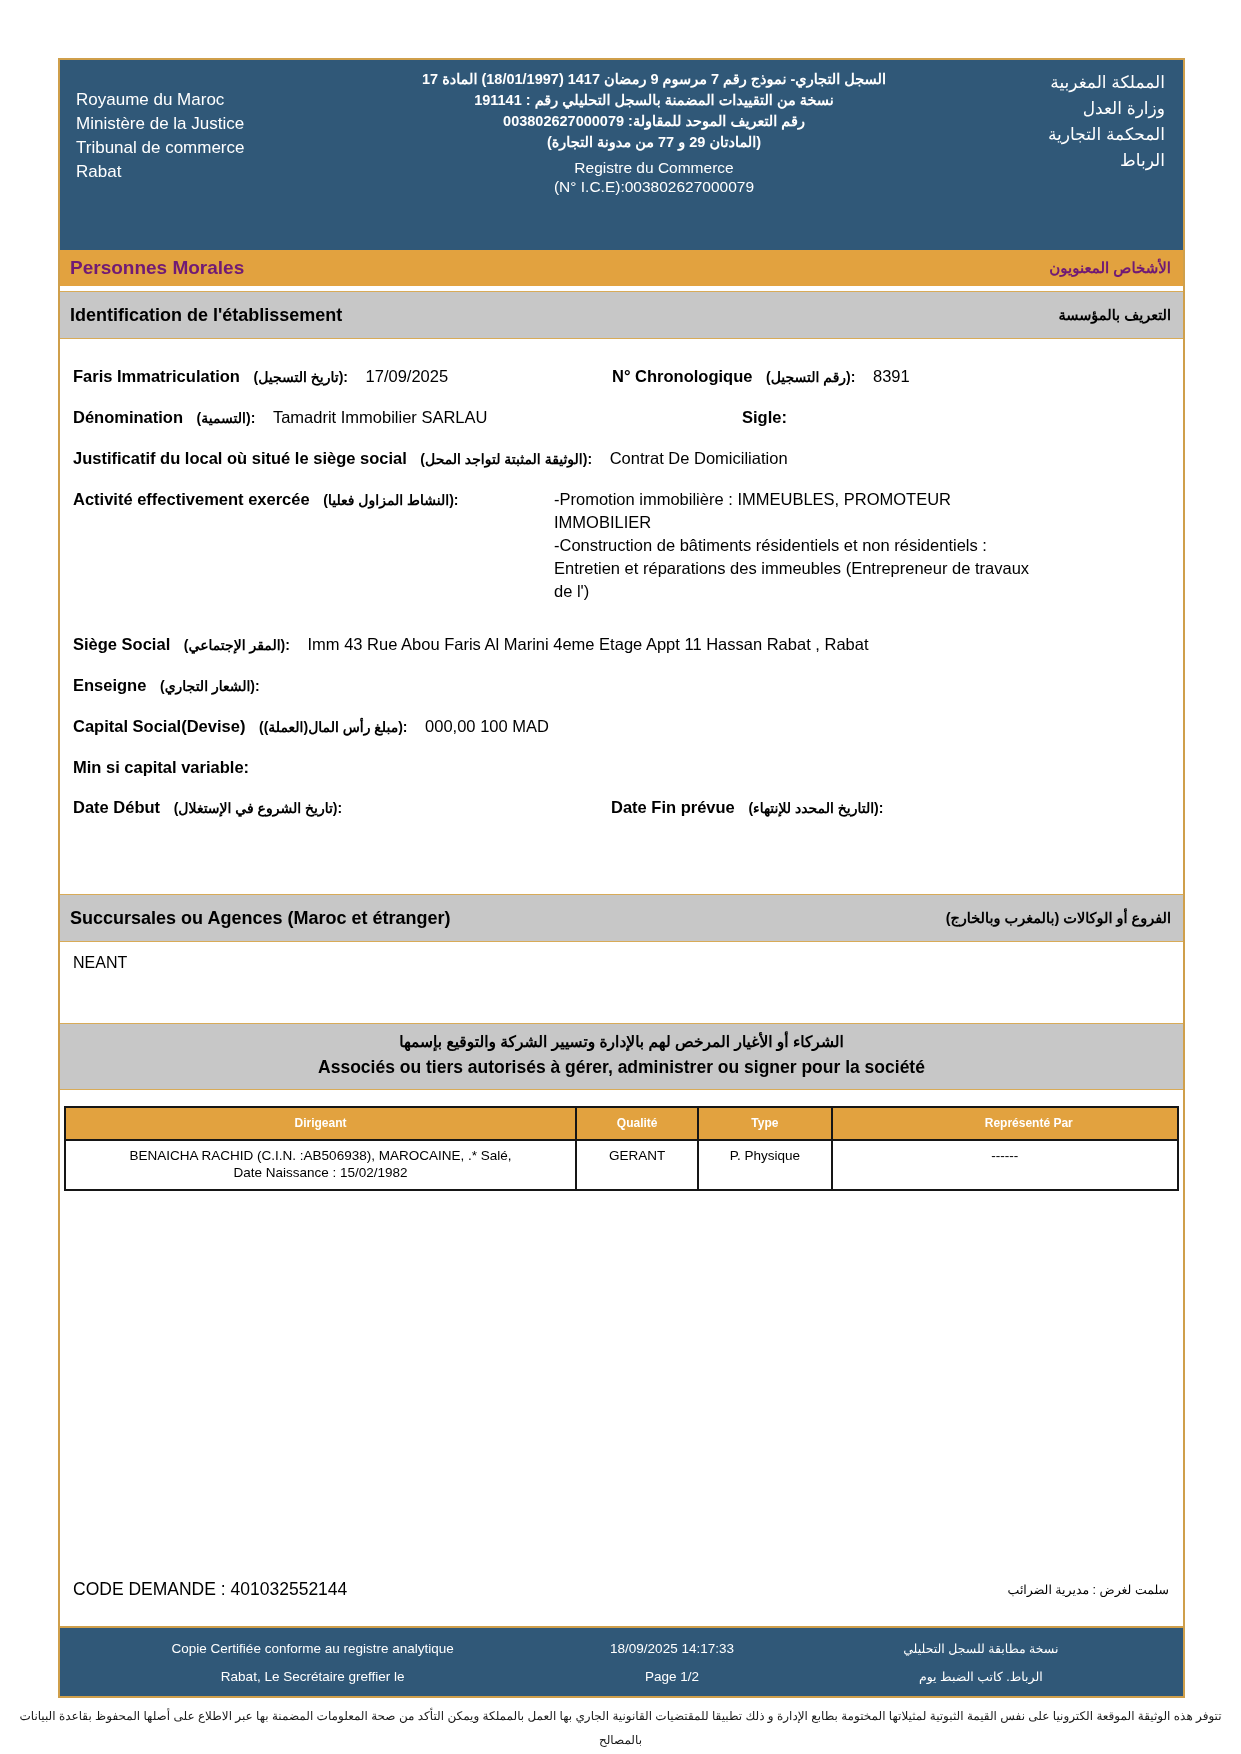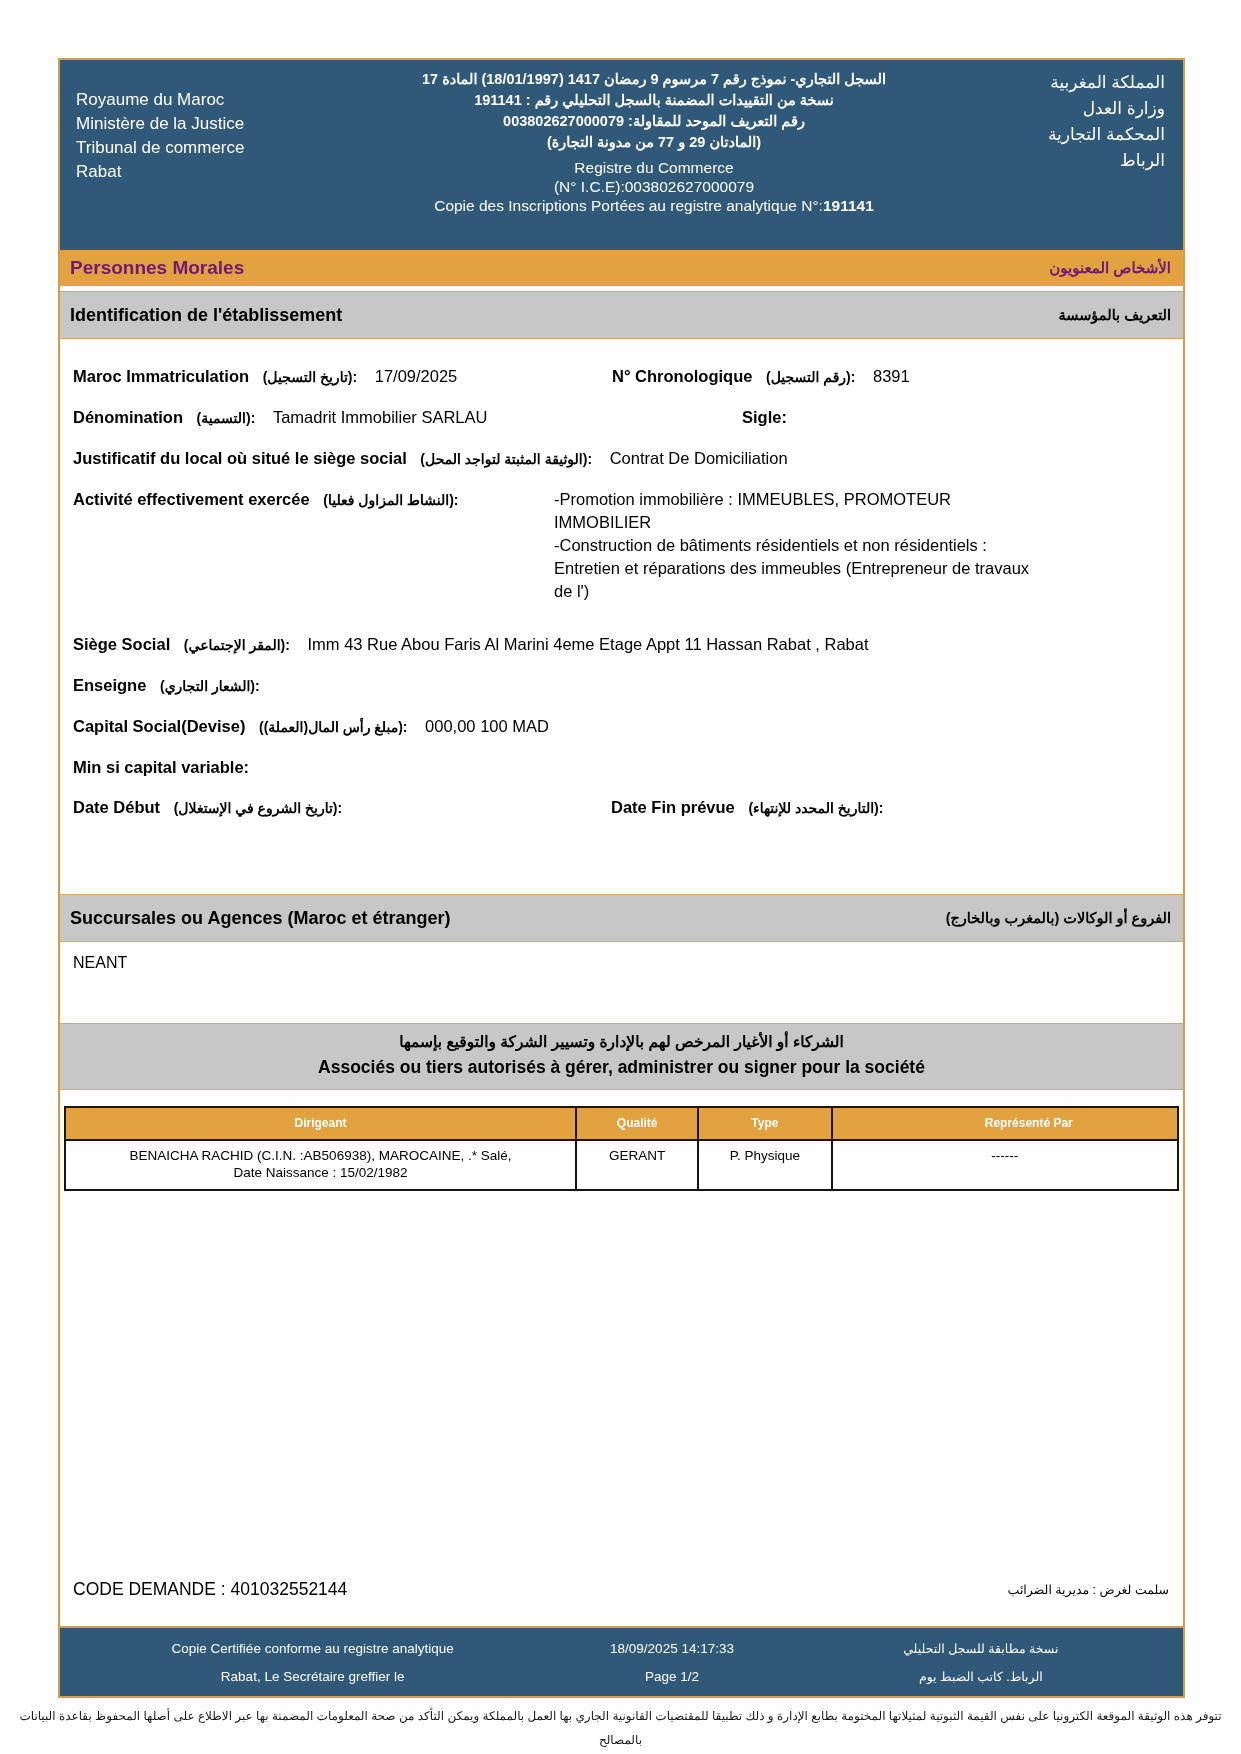--- a/index.html
+++ b/index.html
@@ -91,23 +91,20 @@
     <div class="hdr-center">
       <div class="ar">السجل التجاري- نموذج رقم 7 مرسوم 9 رمضان 1417 (18/01/1997) المادة 17</div>
       <div class="ar">
         <span>نسخة من التقييدات المضمنة بالسجل التحليلي رقم :</span>
         <span class="bnum">191141</span>
       </div>
       <div class="ar">رقم التعريف الموحد للمقاولة: 003802627000079</div>
       <div class="ar">(المادتان 29 و 77 من مدونة التجارة)</div>
       <div class="frl first">Registre du Commerce</div>
       <div class="frl">(N° I.C.E):003802627000079</div>
-      <div class="frl">
-        <span>Copie des Inscriptions Portées au registre analytique N°:</span><span class="bnum">191141</span>
-      </div>
     </div>
     <div class="hdr-right">
       <div>المملكة المغربية</div>
       <div>وزارة العدل</div>
       <div>المحكمة التجارية</div>
       <div>الرباط</div>
     </div>
   </div>
 
   <div class="band band-orange">
@@ -117,21 +114,21 @@
   <div class="gap5"></div>
 
   <div class="band band-gray">
     <span class="bfr">Identification de l'établissement</span>
     <span class="bar">التعريف بالمؤسسة</span>
   </div>
 
   <div class="fields">
 
     <div class="frow">
-      <span class="fl">Maroc Immatriculation</span>
+      <span class="fl">Faris Immatriculation</span>
       <span class="fa">(تاريخ التسجيل):</span>
       <span class="fv">17/09/2025</span>
       <span class="c2" style="left:552px;">
         <span class="fl">N° Chronologique</span>
         <span class="fa">(رقم التسجيل):</span>
         <span class="fv">8391</span>
       </span>
     </div>
 
     <div class="frow">

